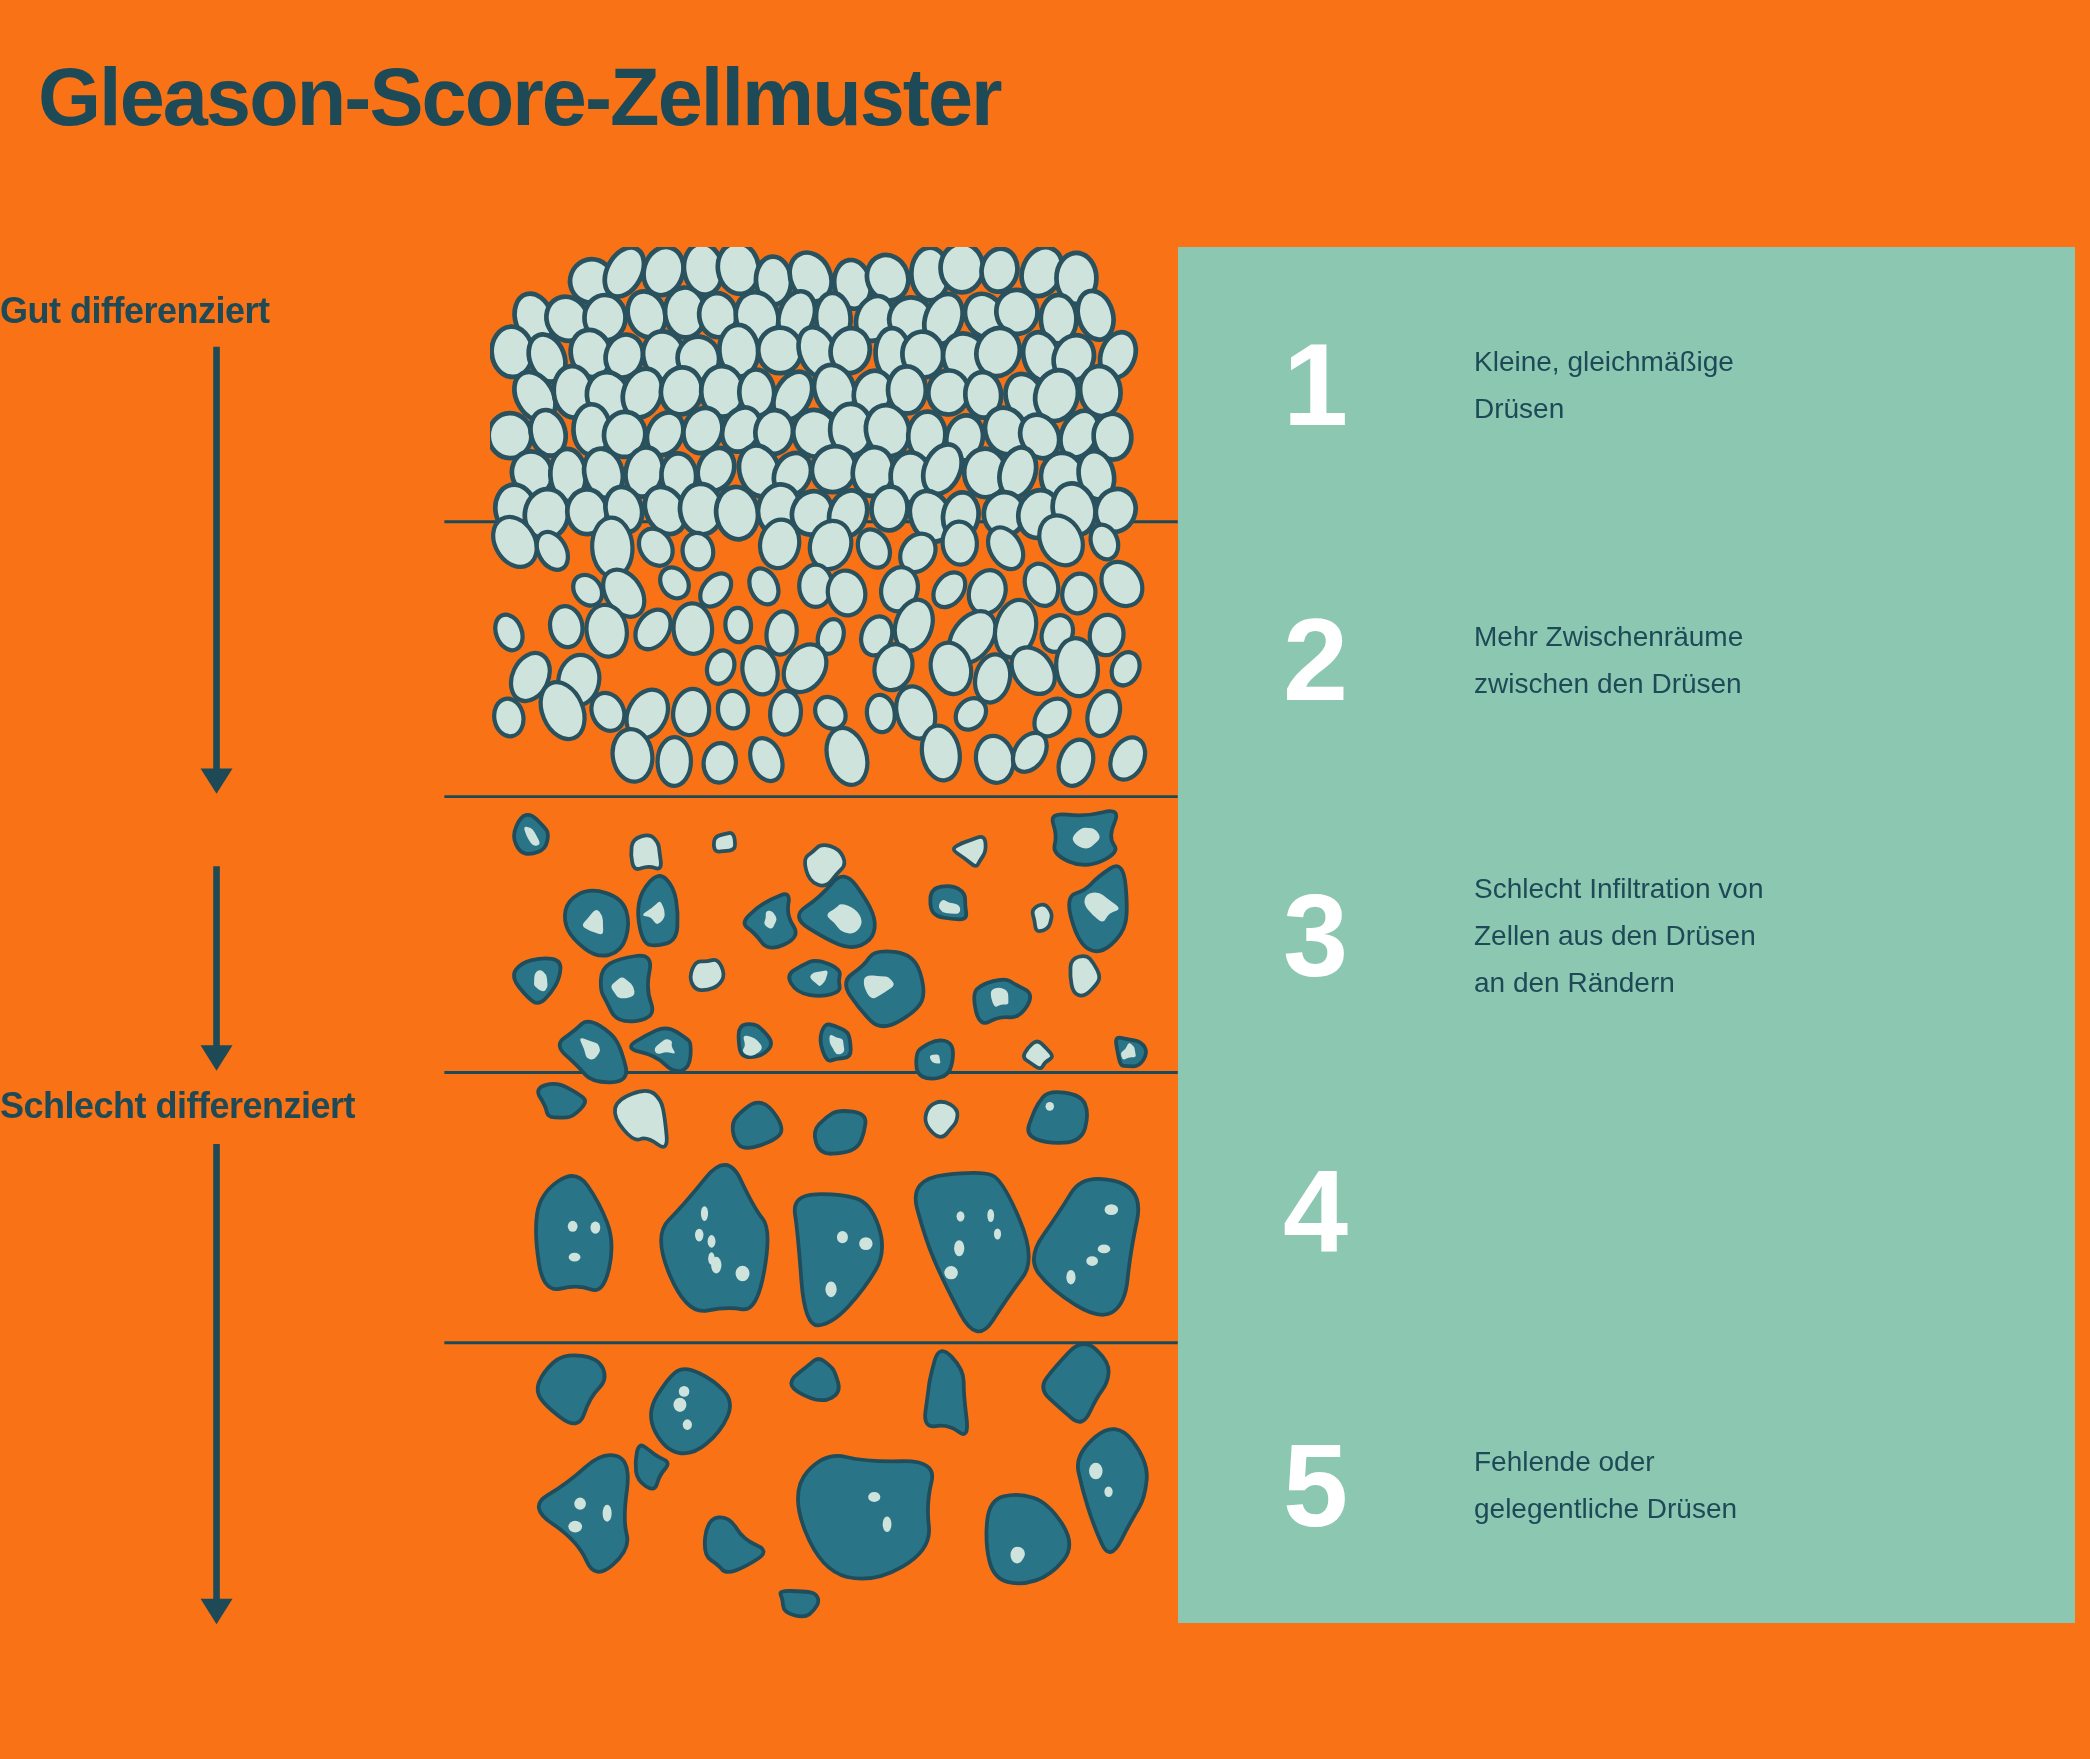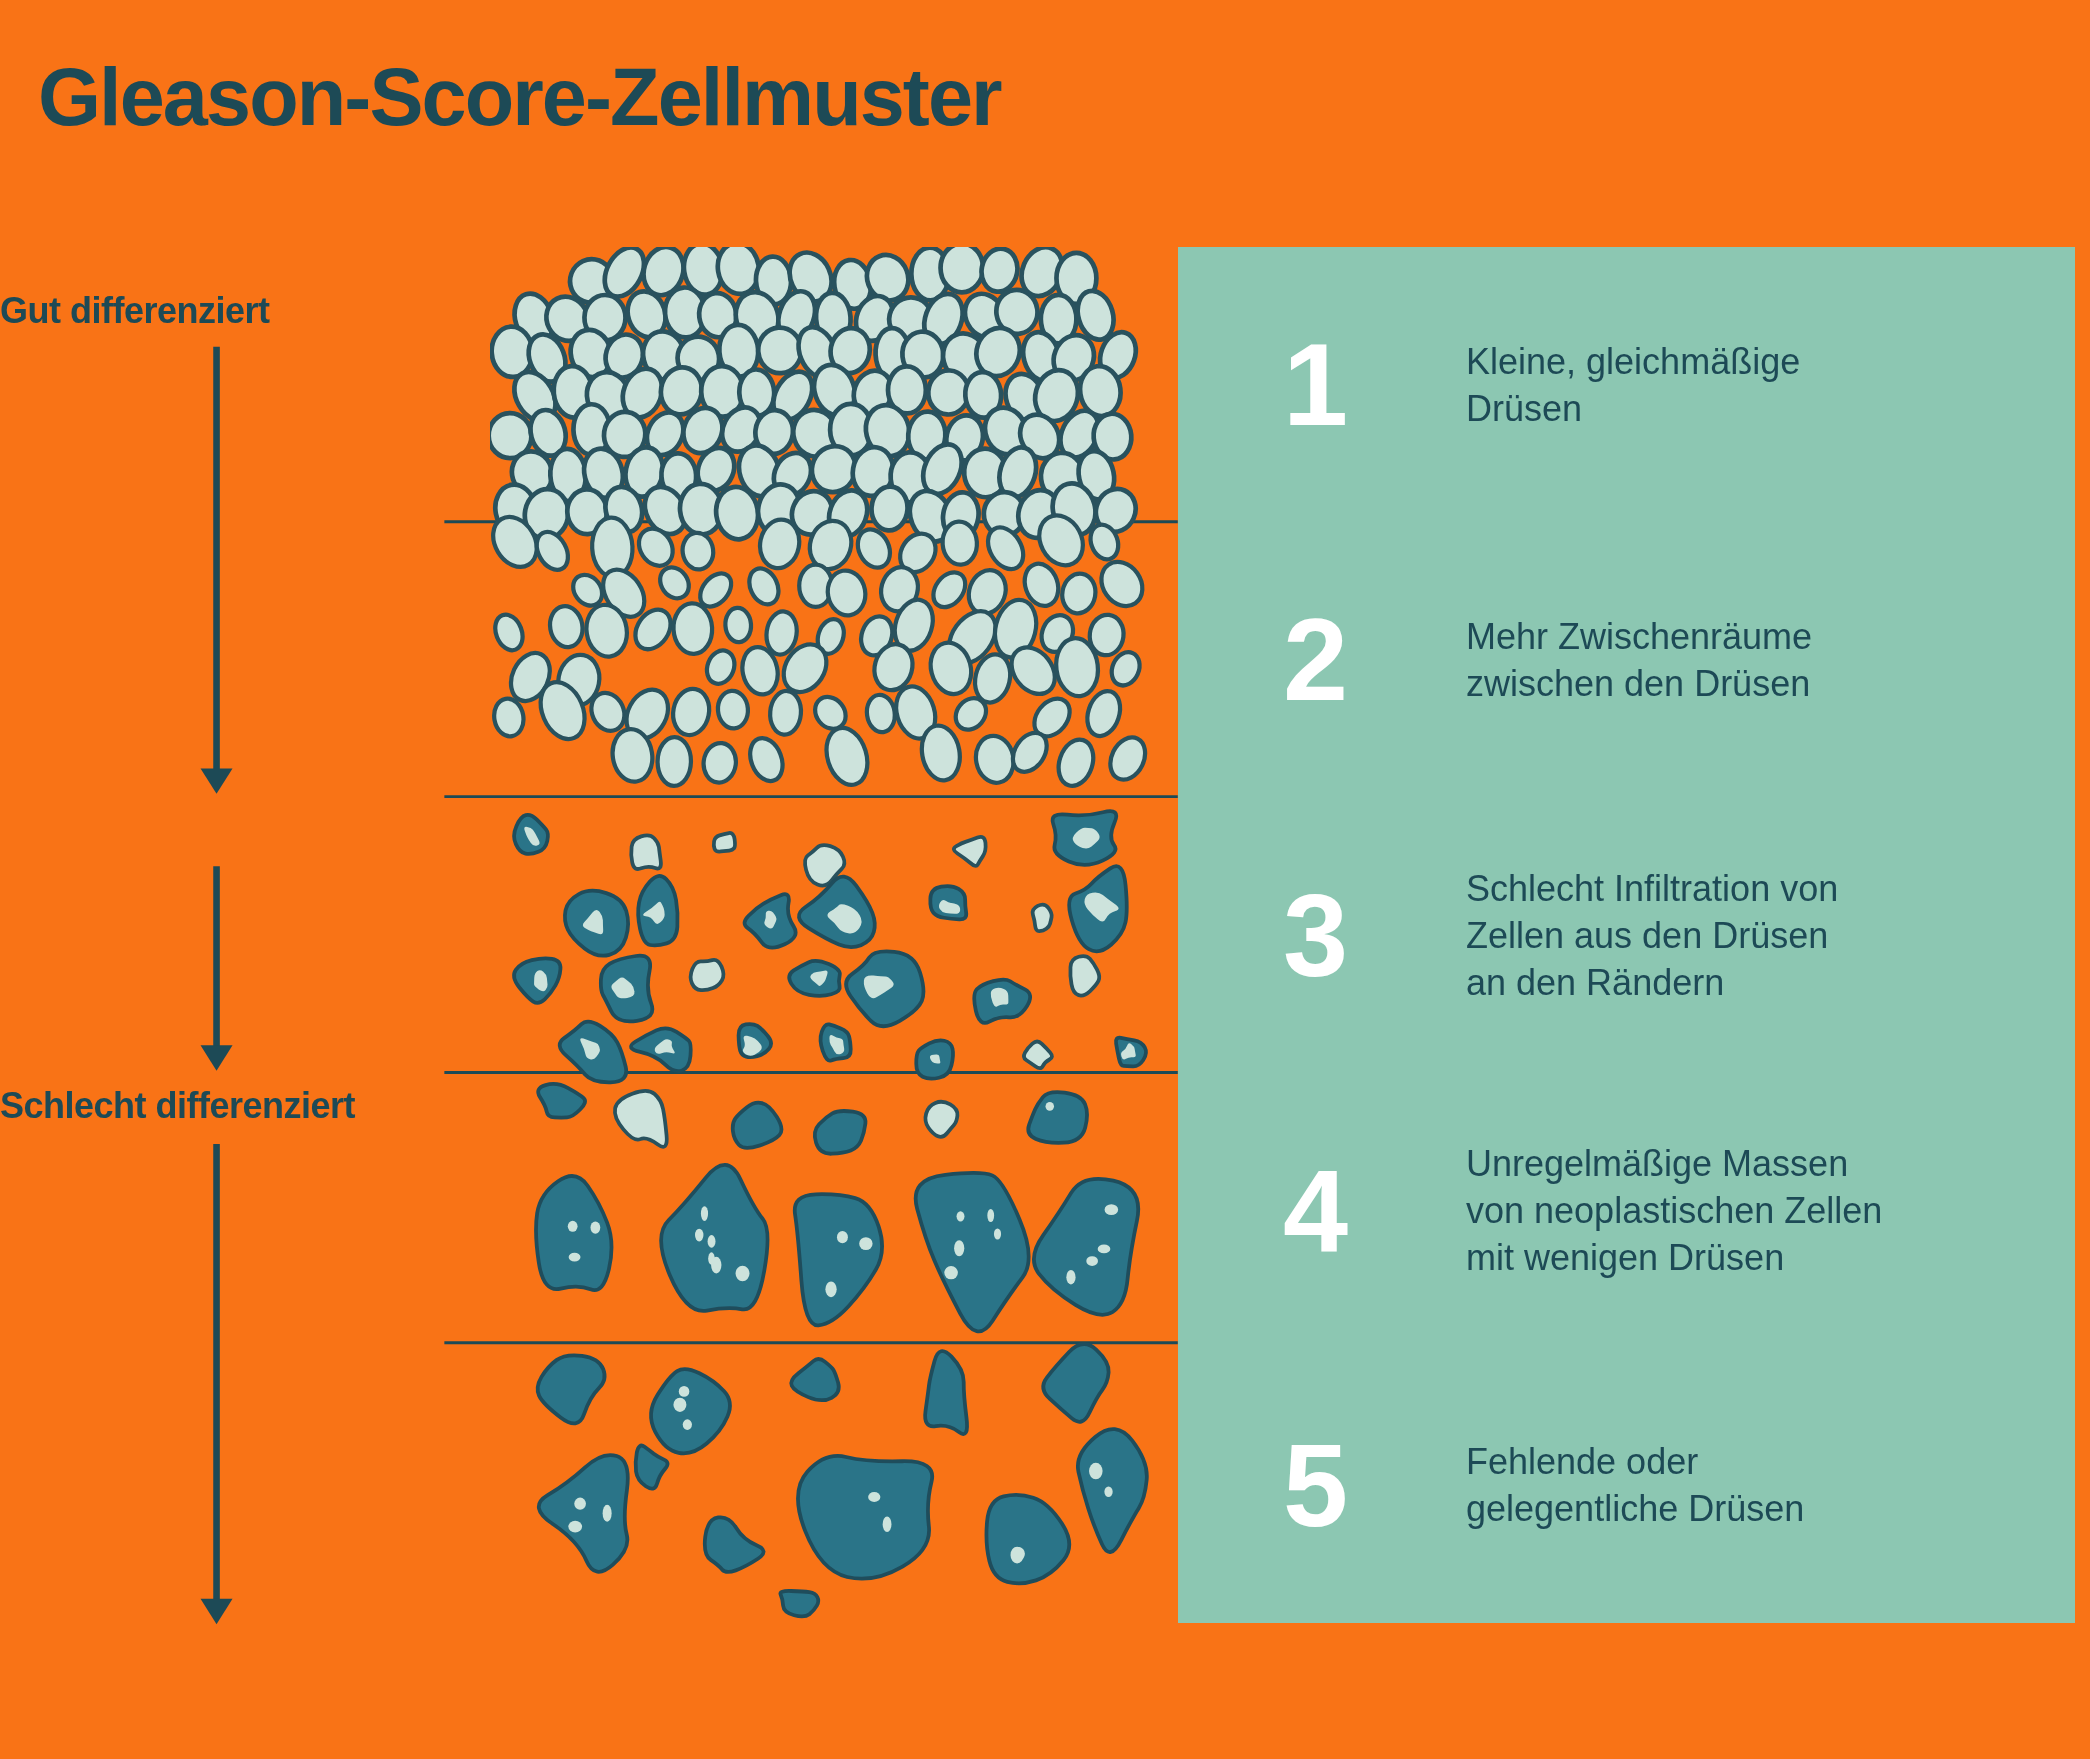--- a/index.html
+++ b/index.html
@@ -11,21 +11,21 @@
          font-size:36px;font-weight:bold;letter-spacing:-0.5px;color:#1D4A56;}
   #lab1{top:290px}
   #lab2{top:811px}
   #lab3{top:1085px}
   .overlay{position:absolute;left:0;top:0;width:2090px;height:1760px;pointer-events:none;}
   .cells{position:absolute;left:490px;top:247px;width:693px;height:1376px;}
   .panel{position:absolute;left:1178px;top:247px;width:897px;height:1376px;
          background:#8CC7B2;display:flex;flex-direction:column;}
   .grade-row{flex:1;display:flex;align-items:center;padding-left:105px;box-sizing:border-box;}
   .gnum{width:183px;font-size:117px;font-weight:bold;color:#FFFFFF;line-height:1;}
-  .gdesc{font-size:36px;line-height:47px;color:#1D4A56;white-space:pre-line;}
+  .gdesc{font-size:28px;line-height:47px;color:#1D4A56;white-space:pre-line;margin-left:8px;}
 </style>
 </head>
 <body>
 
 <div class="stage">
 
   <div class="title">Gleason-Score-Zellmuster</div>
 
   <svg class="overlay" viewBox="0 0 2220 1869">
     <g>
@@ -366,23 +366,20 @@
 zwischen den Drüsen</div>
     </div>
     <div class="grade-row">
       <div class="gnum">3</div>
       <div class="gdesc">Schlecht Infiltration von
 Zellen aus den Drüsen
 an den Rändern</div>
     </div>
     <div class="grade-row">
       <div class="gnum">4</div>
-      <div class="gdesc">Unregelmäßige Massen
-von neoplastischen Zellen
-mit wenigen Drüsen</div>
     </div>
     <div class="grade-row">
       <div class="gnum">5</div>
       <div class="gdesc">Fehlende oder
 gelegentliche Drüsen</div>
     </div>
   </div>
 
 </div>
 

